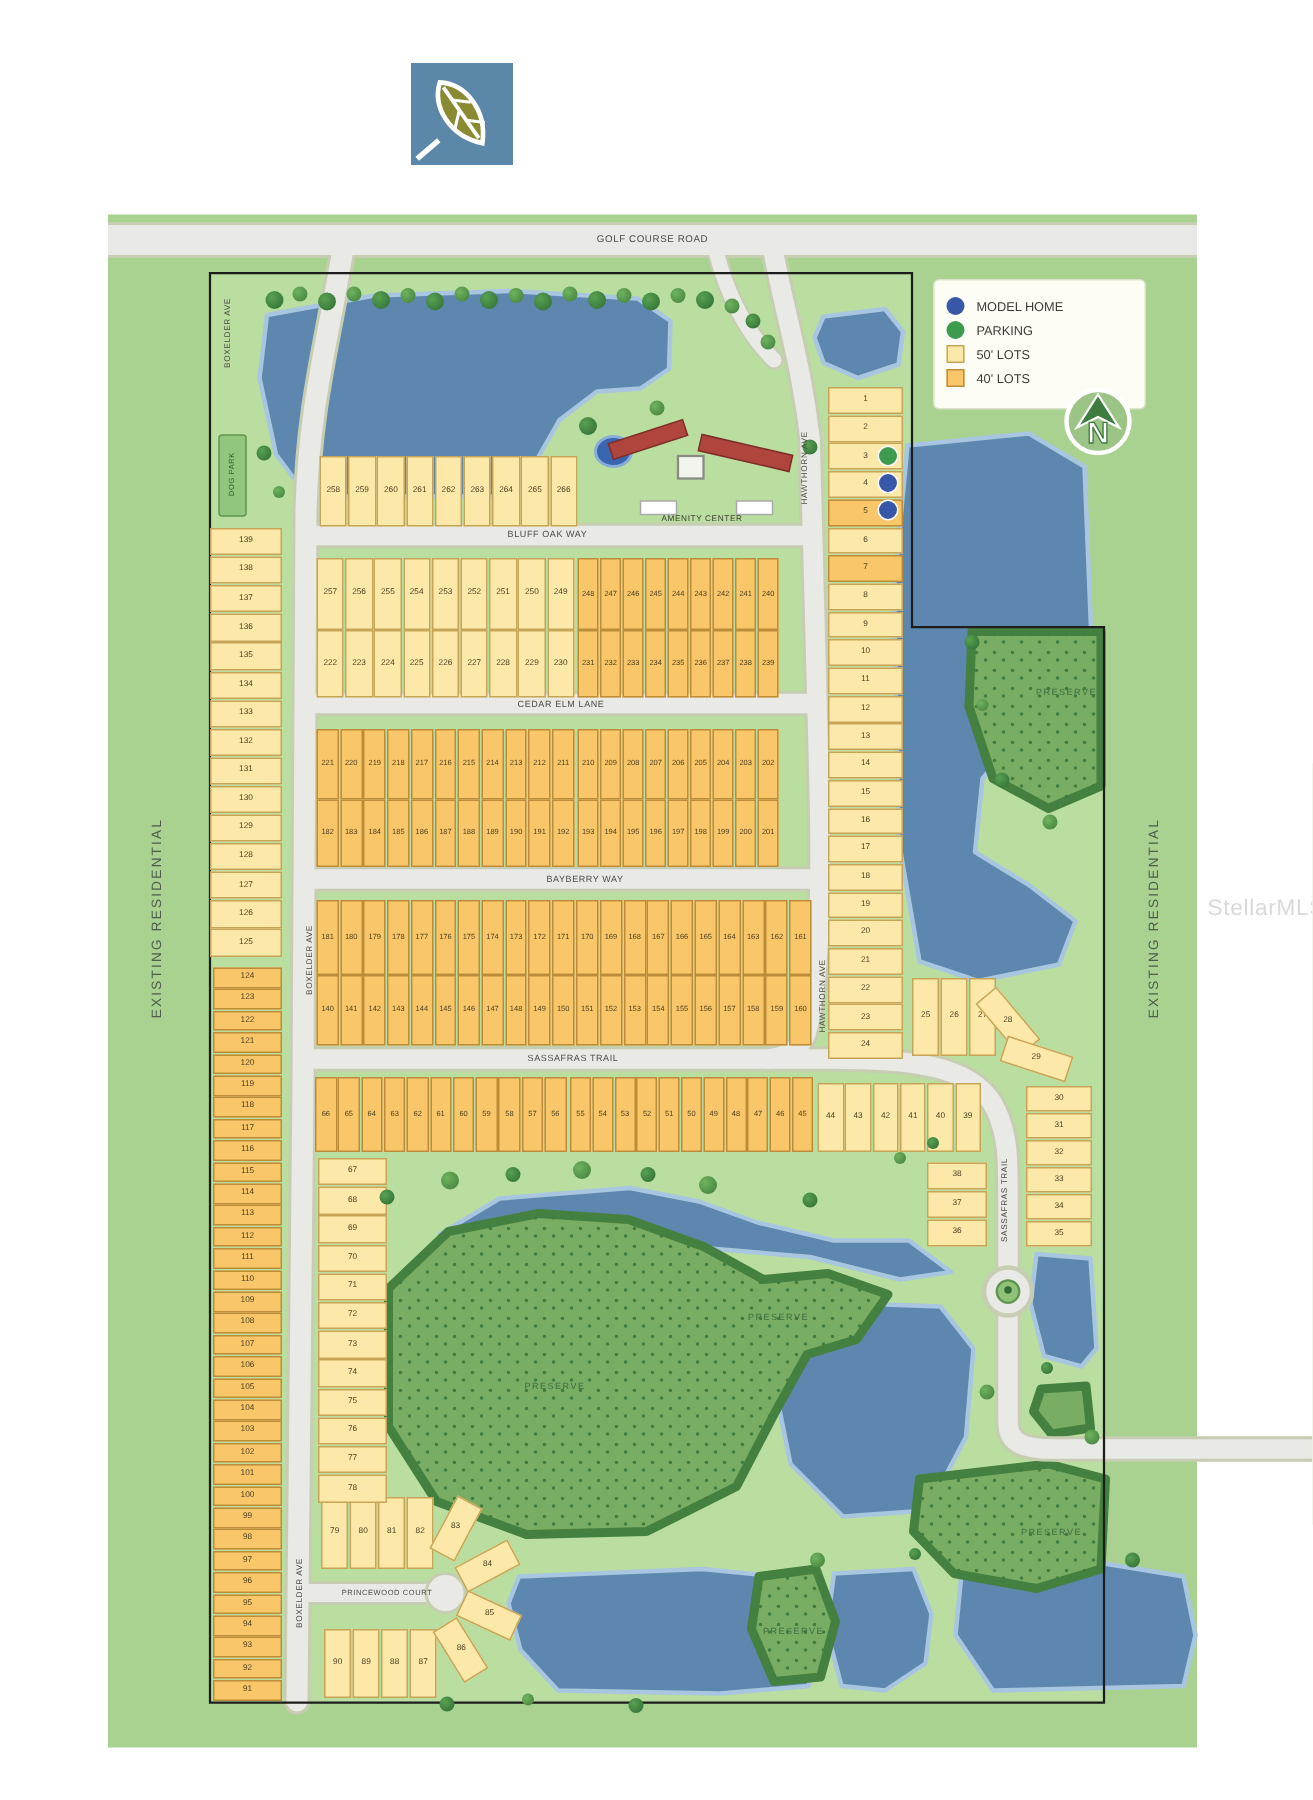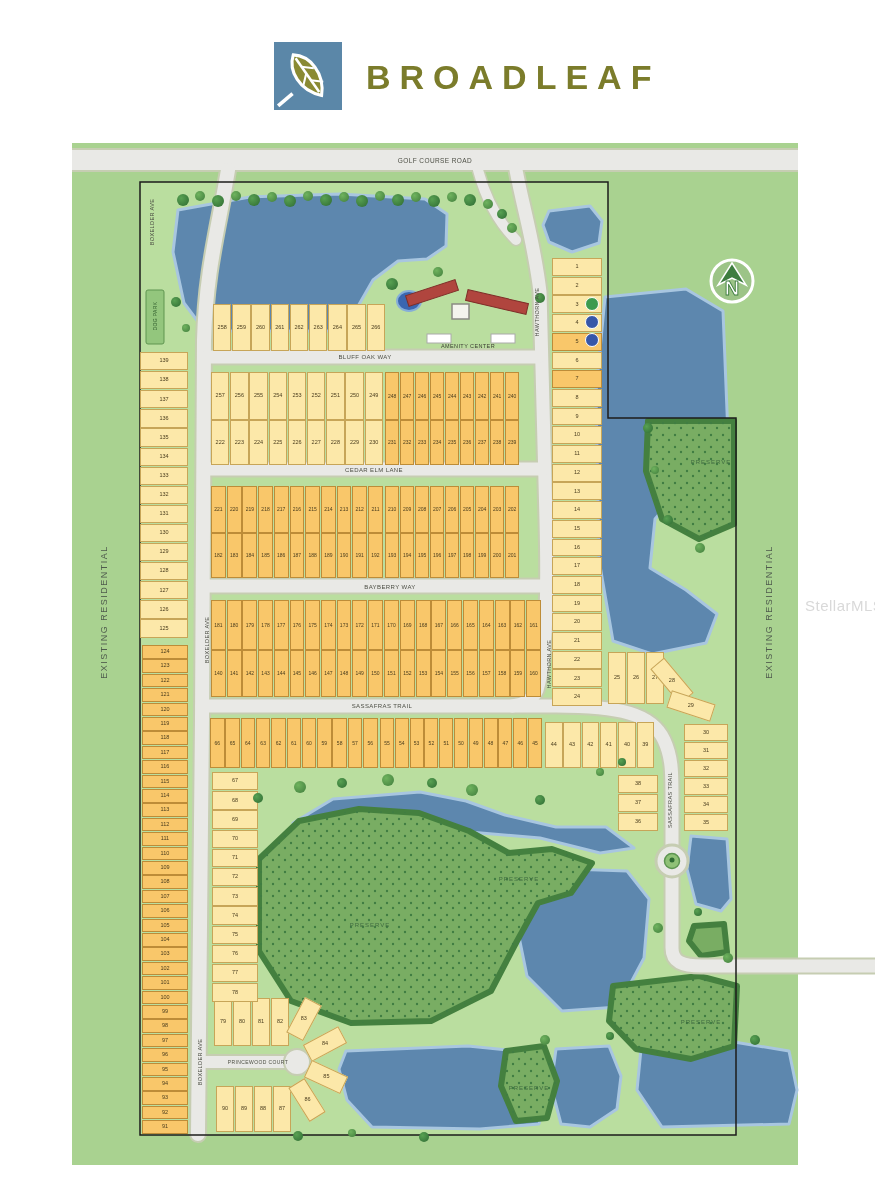--- a/index.html
+++ b/index.html
@@ -48,21 +48,20 @@
 
   <svg id="logo" class="abs" viewBox="0 0 66 66">
     <rect width="66" height="66" fill="#5b87a8"></rect>
     <g transform="rotate(-35 33 33)">
       <path d="M33 8 C46 18 48 40 33 56 C18 40 20 18 33 8 Z" fill="#8a8a33" stroke="#ffffff" stroke-width="3"></path>
       <path d="M33 12 L33 52" stroke="#ffffff" stroke-width="2.5"></path>
       <path d="M33 22 L42 30 M33 30 L24 38 M33 38 L42 46" stroke="#ffffff" stroke-width="2"></path>
     </g>
     <path d="M4 62 L18 50" stroke="#ffffff" stroke-width="3.5"></path>
   </svg>
-  <div id="brand" class="abs">BROADLEAF</div>
 
   <div id="map-bg" class="abs"></div>
 
   <svg class="layer abs" viewBox="0 0 875 1200">
     <defs>
       <pattern id="pdots" width="12" height="12" patternUnits="userSpaceOnUse">
         <circle cx="3" cy="3" r="1.2" fill="#3f7d42"></circle>
           <circle cx="9" cy="8" r="1.2" fill="#3f7d42"></circle>
       </pattern>
     </defs>
@@ -1016,20 +1015,38 @@
       <div class="maplabel" style="left: 701px; top: 1022px; font-size: 6px; color: rgb(63, 107, 64); letter-spacing: 1px; transform: translate(-50%, -50%) rotate(0deg);">PRESERVE</div>
       <div class="maplabel" style="left: 104px; top: 612px; font-size: 9px; color: rgb(79, 91, 77); letter-spacing: 1.5px; transform: translate(-50%, -50%) rotate(-90deg);">EXISTING RESIDENTIAL</div>
       <div class="maplabel" style="left: 769px; top: 612px; font-size: 9px; color: rgb(79, 91, 77); letter-spacing: 1.5px; transform: translate(-50%, -50%) rotate(-90deg);">EXISTING RESIDENTIAL</div>
     </div>
   <div id="markers-layer" class="abs">
       <div class="marker m-parking" style="left: 585px; top: 297px;"></div>
       <div class="marker m-model" style="left: 585px; top: 315px;"></div>
       <div class="marker m-model" style="left: 585px; top: 333px;"></div>
     </div>
 
+  <div id="legend" class="abs">
+      <div class="lg-row">
+        <span class="lg-sw lg-model lg-circle"></span>
+        <span class="lg-label">MODEL HOME</span>
+      </div>
+      <div class="lg-row">
+        <span class="lg-sw lg-parking lg-circle"></span>
+        <span class="lg-label">PARKING</span>
+      </div>
+      <div class="lg-row">
+        <span class="lg-sw lg-lot50"></span>
+        <span class="lg-label">50' LOTS</span>
+      </div>
+      <div class="lg-row">
+        <span class="lg-sw lg-lot40"></span>
+        <span class="lg-label">40' LOTS</span>
+      </div>
+    </div>
 
   <svg id="north" class="abs" viewBox="0 0 46 46">
     <circle cx="23" cy="23" r="21" fill="#9cc487" stroke="#ffffff" stroke-width="3"></circle>
     <polygon points="23,5 37,27 23,20 9,27" fill="#3e7d3f" stroke="#ffffff" stroke-width="1.5"></polygon>
     <text x="23" y="37" text-anchor="middle" font-size="20" font-weight="bold" fill="#ffffff" stroke="#3e7d3f" stroke-width="0.9">N</text>
   </svg>
 
   <div id="watermark" class="abs">StellarMLS</div>
 </div>
 

